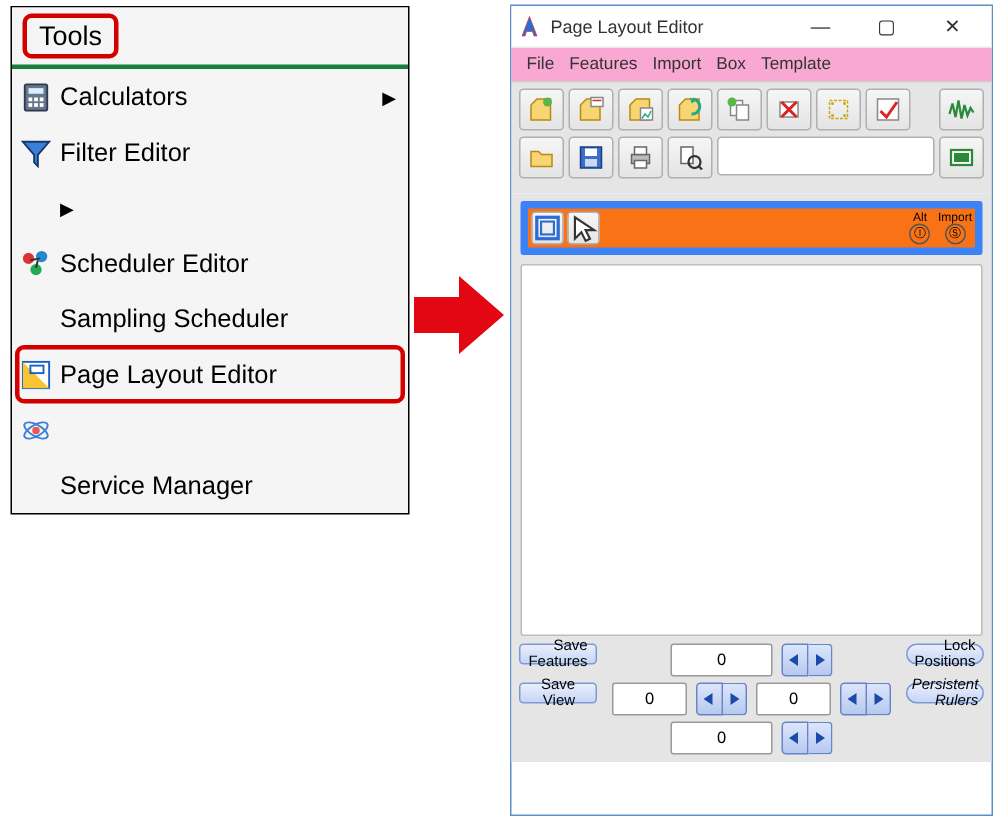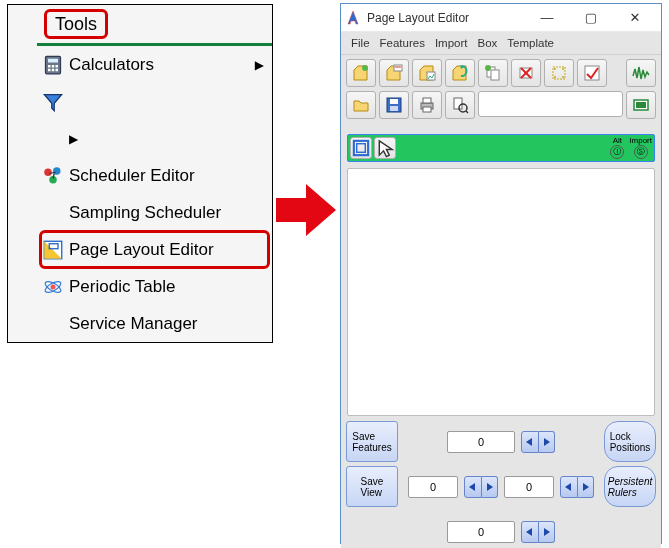--- a/index.html
+++ b/index.html
@@ -1,19 +1,19 @@
 <!DOCTYPE html>
 <html><head>
 <meta charset="utf-8">
 <style>
   * { box-sizing: border-box; }
   body { margin:0; font-family: "Segoe UI", Tahoma, sans-serif; font-size:14px; background:#fff; width:669px; height:548px; position:relative; color:#000; }
 
   
-  .menu-panel { position:absolute; left:7px; top:4px; width:266px; border:1px solid #000; background:#f5f5f5;padding-left:29px; }
+  .menu-panel { position:absolute; left:7px; top:4px; width:266px; border:1px solid #000; background:#f5f5f5; }
   .menu-header { background:#f5f5f5; padding:4px 7px; }
   .menu-header-box { display:inline-block; border:3px solid #d40000; border-radius:6px; padding:2px 8px 1px 8px; font-size:18px; }
   .menu-body { border-top:3px solid #15803d; }
   .menu-item { display:flex; align-items:center; padding:7px 8px 7px 6px; gap:6px; font-size:17px; height:37px; }
   .menu-item .icon-slot { width:20px; display:flex; justify-content:center; }
   .menu-item .lbl { flex:1; }
   .menu-item .sub { font-size:12px; }
   .menu-item.highlighted { position:relative; }
   .menu-item.highlighted::after { content:""; position:absolute; inset:-1px 2px; border:3px solid #d40000; border-radius:6px; pointer-events:none; }
 
@@ -21,40 +21,40 @@
   .big-arrow { position:absolute; left:276px; top:180px; width:60px; height:60px; }
   .big-arrow svg { width:60px; height:60px; }
 
   
   .win { position:absolute; left:340px; top:3px; width:322px; height:541px; border:1px solid #5b8fc9; background:#fff; box-shadow:0 0 0 0 #000; }
   .titlebar { height:28px; background:#fff; display:flex; align-items:center; padding:0 4px; border-bottom:1px solid #eaeaea; }
   .win-icon { width:16px; height:16px; margin-right:6px; }
   .win-title { flex:1; color:#333; font-size:12px; }
   .sys-btn { width:44px; height:22px; display:flex; align-items:center; justify-content:center; color:#333; font-size:13px; }
 
-  .menubar { display:flex; gap:2px; padding:3px 6px; font-size:11.5px; background:#e5e5e5; color:#333; }
+  .menubar { display:flex; gap:2px; padding:3px 6px; font-size:11.5px; background:#f9a8d4; color:#333; }
   .menubar span { padding:2px 4px; }
 
   .toolbar-area { background:#e5e5e5; padding:4px 5px 6px 5px; border-top:1px solid #d0d0d0; }
   .toolbar-row { display:flex; gap:3px; margin-bottom:4px; }
   .tbbtn { width:30px; height:28px; background:linear-gradient(#f6f6f6,#e4e4e4); border:1px solid #b0b0b0; border-radius:3px; display:flex; align-items:center; justify-content:center; }
   .tbbtn svg { width:18px; height:18px; }
   .tb-field { flex:1; height:26px; background:#fff; border:1px solid #b0b0b0; border-radius:3px; }
   .spacer { flex:1; }
 
   .canvas-wrap { padding:5px 6px 0 6px; background:#e5e5e5; }
-  .canvas-tools { display:flex; align-items:center; gap:2px; padding:2px; border:1px solid #3b82f6; background:#22c55e; border-radius:2px; }
+  .canvas-tools { display:flex; align-items:center; gap:2px; padding:2px; border:5px solid #3b82f6; background:#f97316; border-radius:2px; }
   .mini-btn { width:22px; height:22px; background:linear-gradient(#f6f6f6,#e4e4e4); border:1px solid #b0b0b0; border-radius:3px; display:flex; align-items:center; justify-content:center; font-size:10px; }
   .canvas { margin-top:6px; height:248px; background:#fff; border:1px solid #bdbdbd; border-radius:2px; }
   .alt-shift { margin-left:auto; display:flex; gap:5px; font-size:8px; text-align:center; }
   .alt-shift .ind { display:flex; flex-direction:column; align-items:center; line-height:1; }
   .alt-shift .circ { width:14px; height:14px; border:1px solid #555; border-radius:50%; display:flex; align-items:center; justify-content:center; font-size:8px; }
 
   .bottom-panel { background:#e5e5e5; padding:5px 5px 5px 5px; display:grid; grid-template-columns:52px 1fr 52px; grid-template-rows:1fr 1fr 1fr; gap:4px; font-size:10px; }
-  .sidebtn { background:linear-gradient(#e9eefc,#c7d6f5); border:1px solid #7a9ad6; border-radius:3px; display:flex; align-items:center; justify-content:center; text-align:left; line-height:1.1; grid-row:span 1; height:41px; }
+  .sidebtn { background:linear-gradient(#e9eefc,#c7d6f5); border:1px solid #7a9ad6; border-radius:3px; display:flex; align-items:center; justify-content:center; text-align:right; line-height:1.1; grid-row:span 1; height:14px; }
   .num-row { display:flex; gap:6px; align-items:center; justify-content:center; }
   .numfield { width:68px; height:22px; border:1px solid #9a9a9a; background:#fff; border-radius:2px; display:flex; align-items:center; justify-content:center; font-size:11px; }
   .spin { width:34px; height:22px; display:flex; }
   .spin .half { flex:1; background:linear-gradient(#dce6fb,#b7c9f0); border:1px solid #6684c8; display:flex; align-items:center; justify-content:center; }
   .spin .half:first-child { border-radius:3px 0 0 3px; }
   .spin .half:last-child { border-radius:0 3px 3px 0; border-left:0; }
   .centercell { grid-column:2; }
   .left2 { grid-column:1; }
   .right2 { grid-column:3;border-radius:14px; }
 
@@ -84,20 +84,21 @@
       <span class="lbl">Calculators</span>
       <span class="sub">▶</span>
     </div>
 
     <div class="menu-item">
       <span class="icon-slot">
           <svg viewBox="0 0 16 16">
             <polygon points="1,2 15,2 9,9 9,15 7,13 7,9" fill="#3a7fd9" stroke="#14386e"></polygon>
           </svg>
         </span>
+      <span class="lbl">Filter Editor</span>
     </div>
 
     <div class="menu-item">
       <span class="icon-slot"></span>
       <span class="sub">▶</span>
     </div>
 
     <div class="menu-item">
       <span class="icon-slot">
           <svg viewBox="0 0 16 16">
@@ -128,21 +129,20 @@
     </div>
 
     <div class="menu-item">
       <span class="icon-slot">
           <svg viewBox="0 0 16 16">
             <circle cx="8" cy="8" r="2" fill="#e55"></circle>
             <ellipse cx="8" cy="8" rx="7" ry="3" fill="none" stroke="#3a7fd9" transform="rotate(30 8 8)"></ellipse>
             <ellipse cx="8" cy="8" rx="7" ry="3" fill="none" stroke="#3a7fd9" transform="rotate(-30 8 8)"></ellipse>
           </svg>
         </span>
-      <span class="lbl">Periodic Table</span>
     </div>
 
     <div class="menu-item">
       <span class="icon-slot"></span>
       <span class="lbl">Service Manager</span>
     </div>
 
   </div>
 </div>
 

